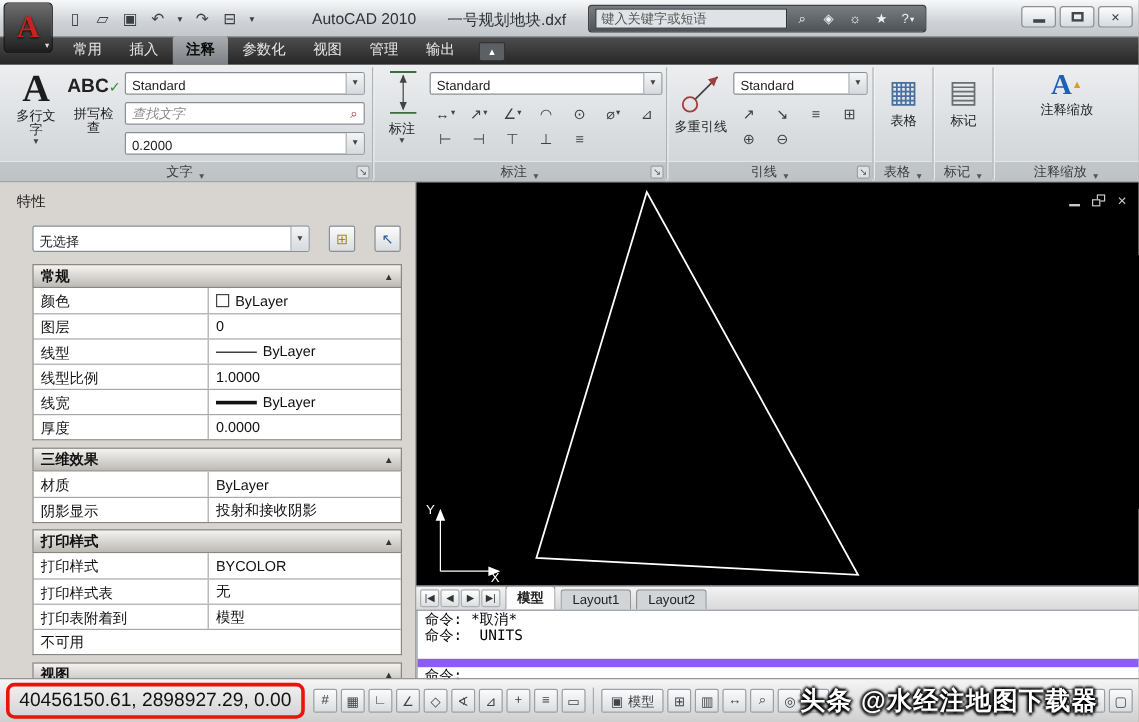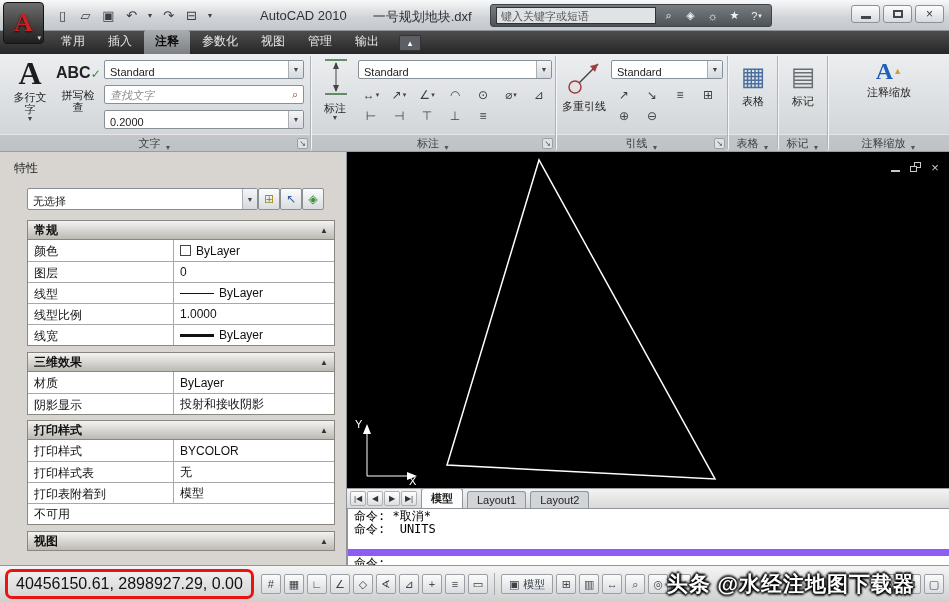--- a/index.html
+++ b/index.html
@@ -48,21 +48,21 @@
 .find-input{flex:1;border:none;outline:none;font-size:11px;font-style:italic;color:#777;padding:0 5px;background:transparent;font-family:inherit;min-width:0}
 .find-input::placeholder{color:#8a8a8a;font-style:italic}
 .find-icon{width:16px;color:#a23b3b;font-size:11px;text-align:center}
 .icon-row{position:absolute;display:flex;gap:2px}
 .icon-btn{width:26px;height:19px;display:flex;align-items:center;justify-content:center;gap:1px;border:1px solid transparent;border-radius:2px;color:#3b4146;font-size:12px;cursor:pointer}
 .annA .a1{font:bold 24px "Liberation Serif","DejaVu Serif",serif;color:#1f5fb8}
 .annA .a2{font-size:9px;color:#d89c2a;vertical-align:super}
 
 .palette{position:absolute;left:0;top:152px;width:347px;height:413px;background:#d8d5d0;border-right:1px solid #8f959b;overflow:hidden}
 .palette-title{position:absolute;left:14px;top:8px;font-size:12px;color:#1c1c1c}
-.sel-row{position:absolute;left:27px;top:36px;display:flex;gap:0;align-items:center}
+.sel-row{position:absolute;left:27px;top:36px;display:flex;gap:16px;align-items:center}
 .tool-btn{width:22px;height:22px;border:1px solid #8b9096;border-radius:2px;background:linear-gradient(#fbfcfc,#d9dde0);display:flex;align-items:center;justify-content:center;font-size:12px;cursor:pointer}
 .ptable{position:absolute;left:27px;top:68px;width:308px}
 .sec-hdr{height:20px;background:linear-gradient(#f4f3f1,#bdbab4);border:1px solid #8a8781;display:flex;align-items:center;padding:0 6px;font-weight:bold;font-size:12px;color:#111;cursor:pointer}
 .sec-arrow{margin-left:auto;font-size:8px;color:#333}
 .sec-body{border:1px solid #8a8781;border-top:none;background:#fff}
 .prow{display:flex;height:21px;border-top:1px solid #a8a8a8}
 .prow:first-child{border-top:none}
 .plabel{width:146px;border-right:1px solid #a8a8a8;padding:3px 0 0 6px;font-size:12px;color:#111;white-space:nowrap;overflow:hidden}
 .pvalue{flex:1;padding:0 0 0 6px;display:flex;align-items:center;gap:5px;font-size:12px;color:#111;cursor:pointer;white-space:nowrap;overflow:hidden}
 .swatch{width:11px;height:11px;border:1px solid #444;background:#fff;flex:none}
@@ -379,20 +379,26 @@
           <div class="plabel">线型比例</div>
           <div class="pvalue">
               <span>1.0000</span>
             </div>
         </div>
         <div class="prow">
           <div class="plabel">线宽</div>
           <div class="pvalue">
               <span class="lineprev thick"></span>
               <span>ByLayer</span>
+            </div>
+        </div>
+        <div class="prow">
+          <div class="plabel">厚度</div>
+          <div class="pvalue">
+              <span>0.0000</span>
             </div>
         </div>
       </div>
 
       <div class="sec-hdr mt6">
         <span>三维效果</span>
         <span class="sec-arrow">▲</span>
       </div>
       <div class="sec-body">
         <div class="prow">

